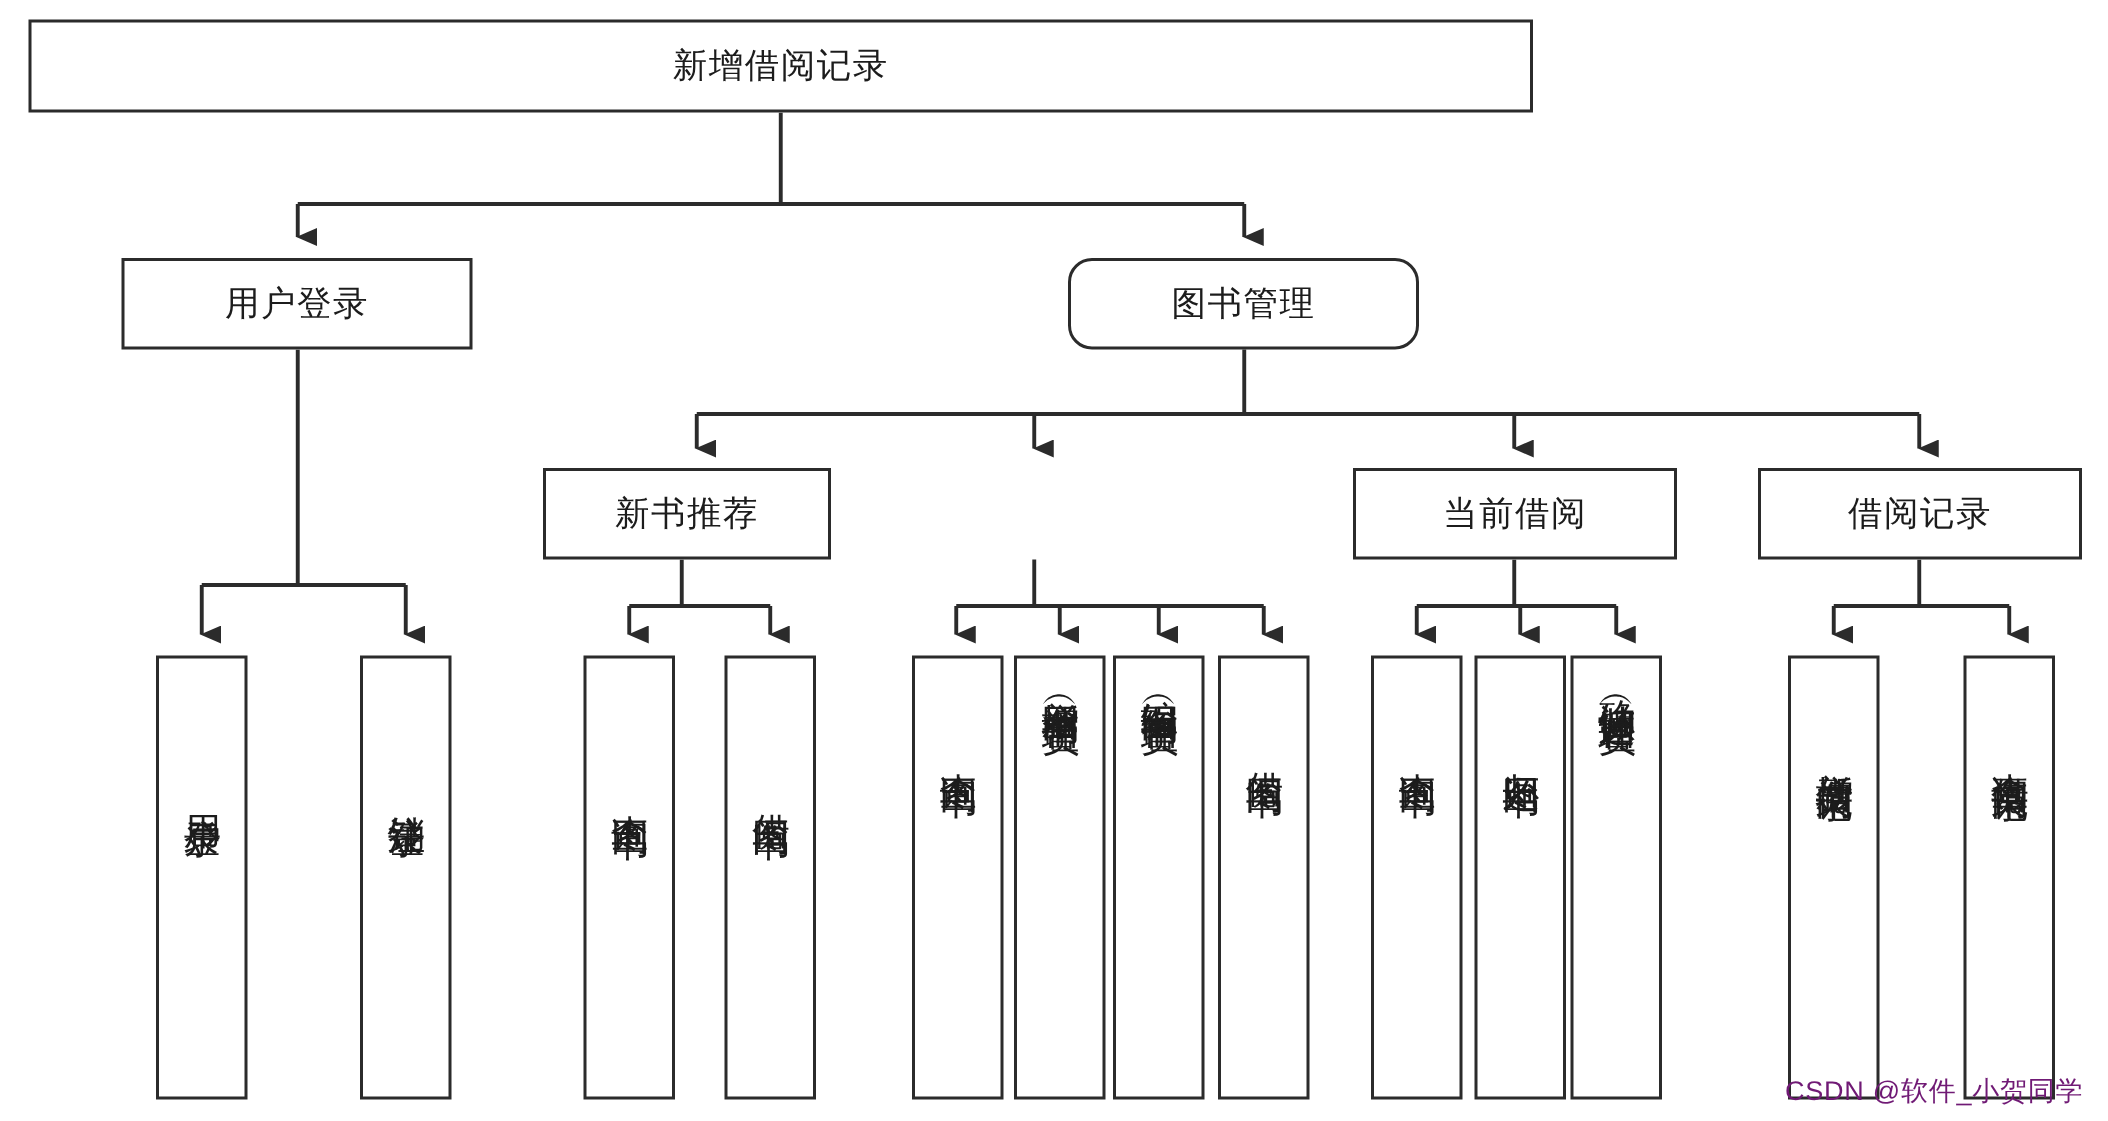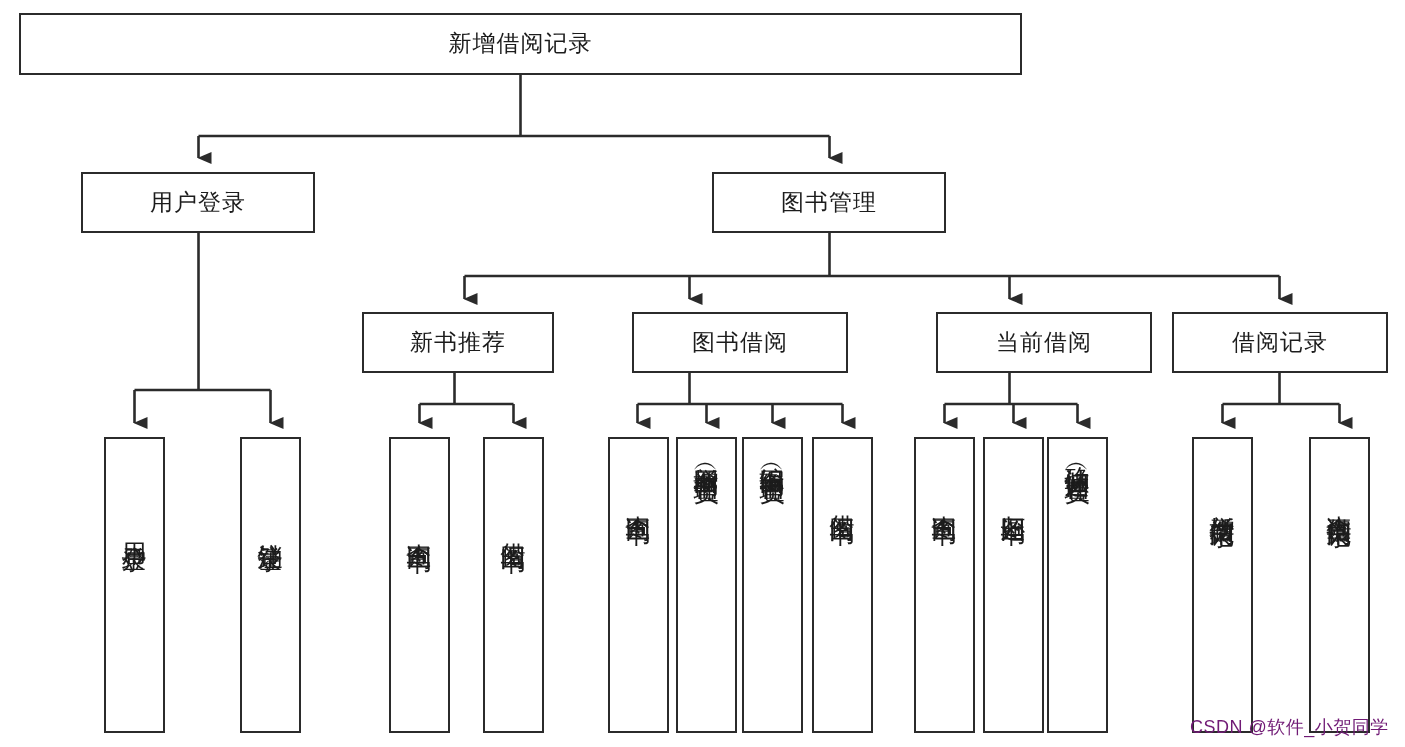--- a/index.html
+++ b/index.html
@@ -138,31 +138,28 @@
     </g>
   </svg>
 
   <div class="node root" style="left:19px; top:13px; width:1003px; height:62px;">
     <span class="label-h">新增借阅记录</span>
   </div>
 
   <div class="node" style="left:81px; top:172px; width:234px; height:61px;">
     <span class="label-h">用户登录</span>
   </div>
-  <div class="node" style="left:712px; top:172px; width:234px; height:61px;">
+  <div class="node" style="left:712px; top:172px; width:234px; height:61px;border-radius:16px;">
     <span class="label-h">图书管理</span>
   </div>
 
   <div class="node" style="left:362px; top:312px; width:192px; height:61px;">
     <span class="label-h">新书推荐</span>
   </div>
-  <div class="node" style="left:632px; top:312px; width:216px; height:61px;">
-    <span class="label-h">图书借阅</span>
-  </div>
-  <div class="node" style="left:902px; top:312px; width:216px; height:61px;margin-left:34px;">
+  <div class="node" style="left:902px; top:312px; width:216px; height:61px;">
     <span class="label-h">当前借阅</span>
   </div>
   <div class="node" style="left:1172px; top:312px; width:216px; height:61px;">
     <span class="label-h">借阅记录</span>
   </div>
 
   <div class="node leaf mid" style="left:104px; top:437px; width:61px; height:296px;">
     <span class="label-v">用户登录</span>
   </div>
   <div class="node leaf mid" style="left:240px; top:437px; width:61px; height:296px;">

